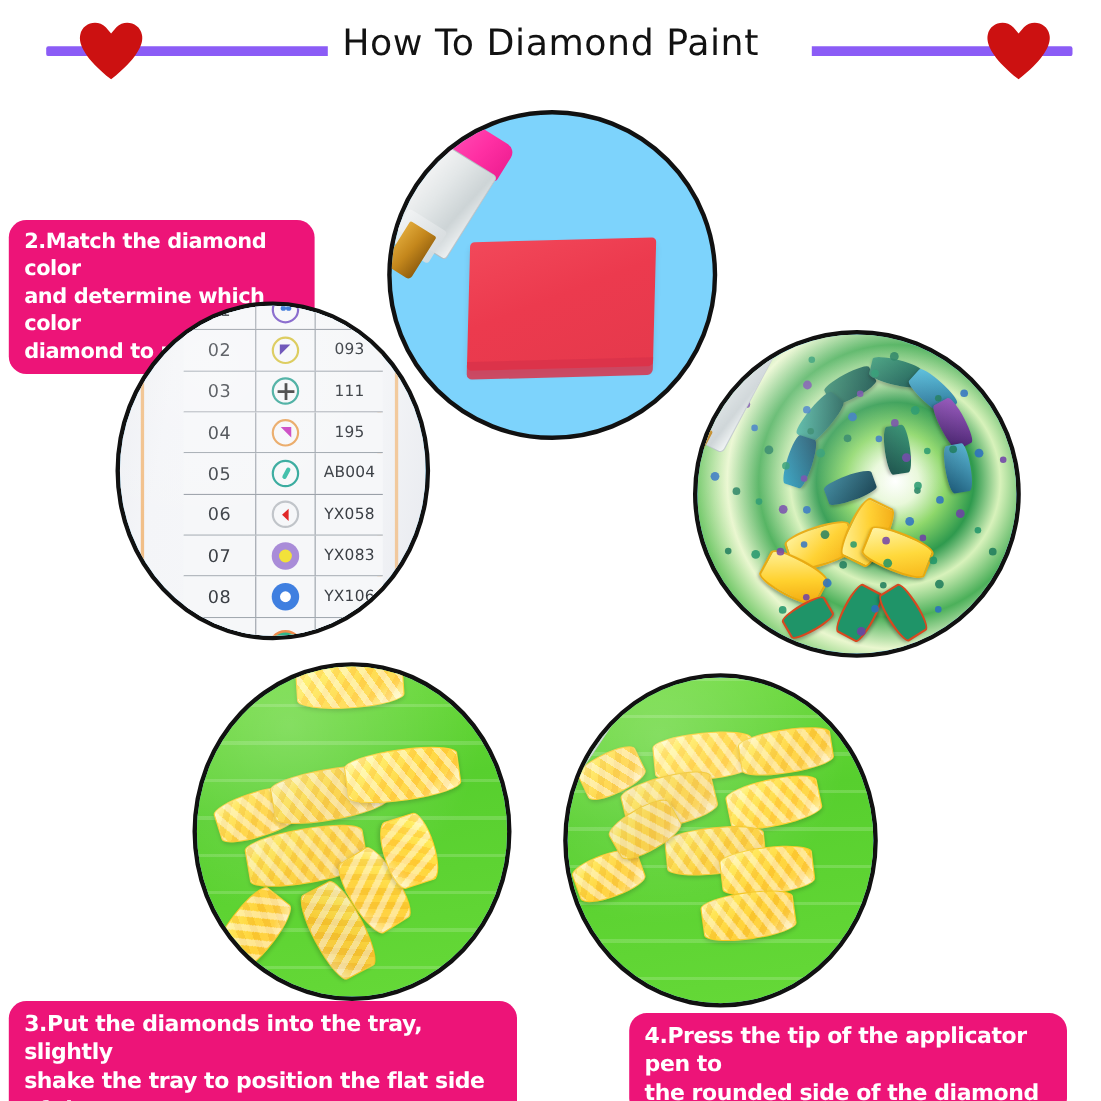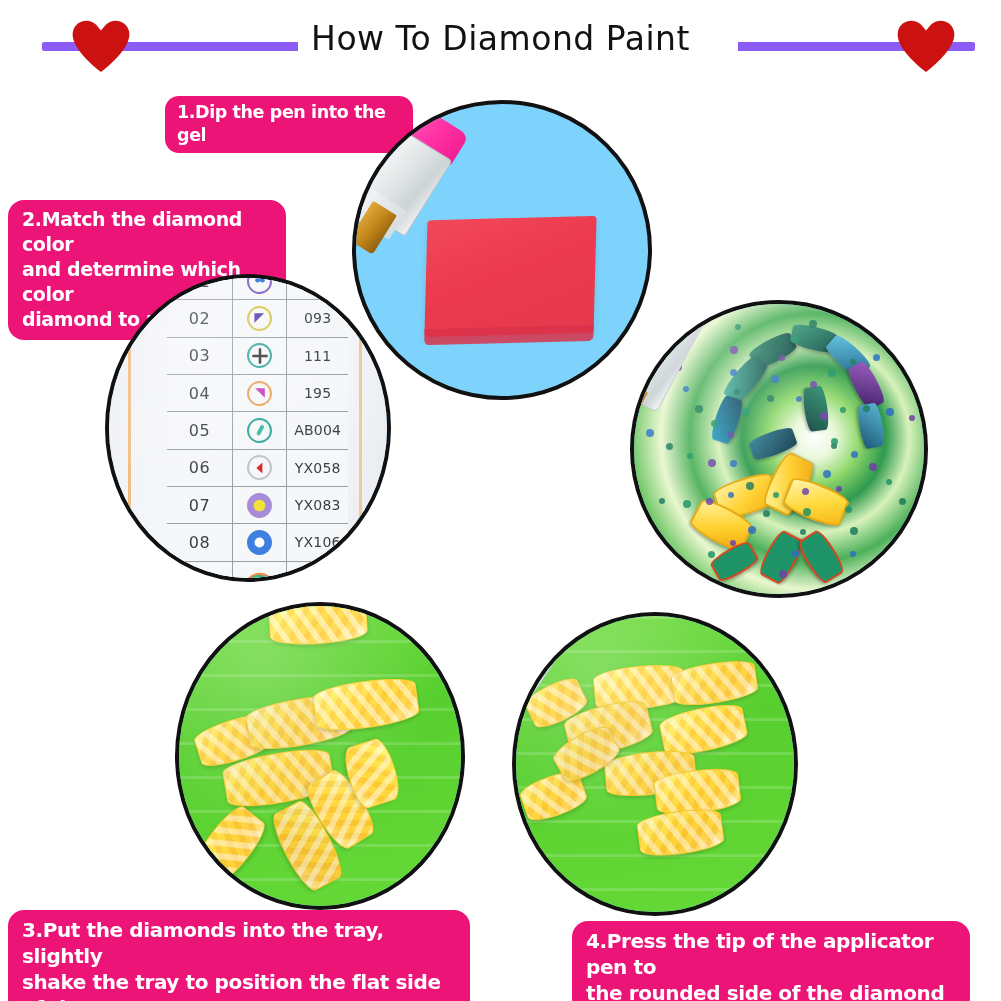--- a/index.html
+++ b/index.html
@@ -216,21 +216,20 @@
       <path d="M32 57 C 8 38, 1 24, 3 15 C 5 4, 19 0, 27 8 L32 14 L37 8 C45 0, 59 4, 61 15 C63 24, 56 38, 32 57 Z" fill="#CC1111"></path>
     </svg>
     <svg class="heart heart-right" viewBox="0 0 64 60">
       <path d="M32 57 C 8 38, 1 24, 3 15 C 5 4, 19 0, 27 8 L32 14 L37 8 C45 0, 59 4, 61 15 C63 24, 56 38, 32 57 Z" fill="#CC1111"></path>
     </svg>
 
     <div class="title-bg"></div>
     <div class="title">How To Diamond Paint</div>
   </div>
 
-  <div class="label l1" style="background: rgb(237, 20, 120); color: rgb(255, 255, 255);">1.Dip the pen into the gel</div>
 
   <div class="label l2" style="background: rgb(237, 20, 120); color: #ffffff;">2.Match the diamond color
 and determine which color
 diamond to use</div>
 
 
   <div class="label l3" style="background: rgb(237, 20, 120); color: rgb(255, 255, 255);">3.Put the diamonds into the tray, slightly
 shake the tray to position the flat side of the
 diamond down</div>
 

